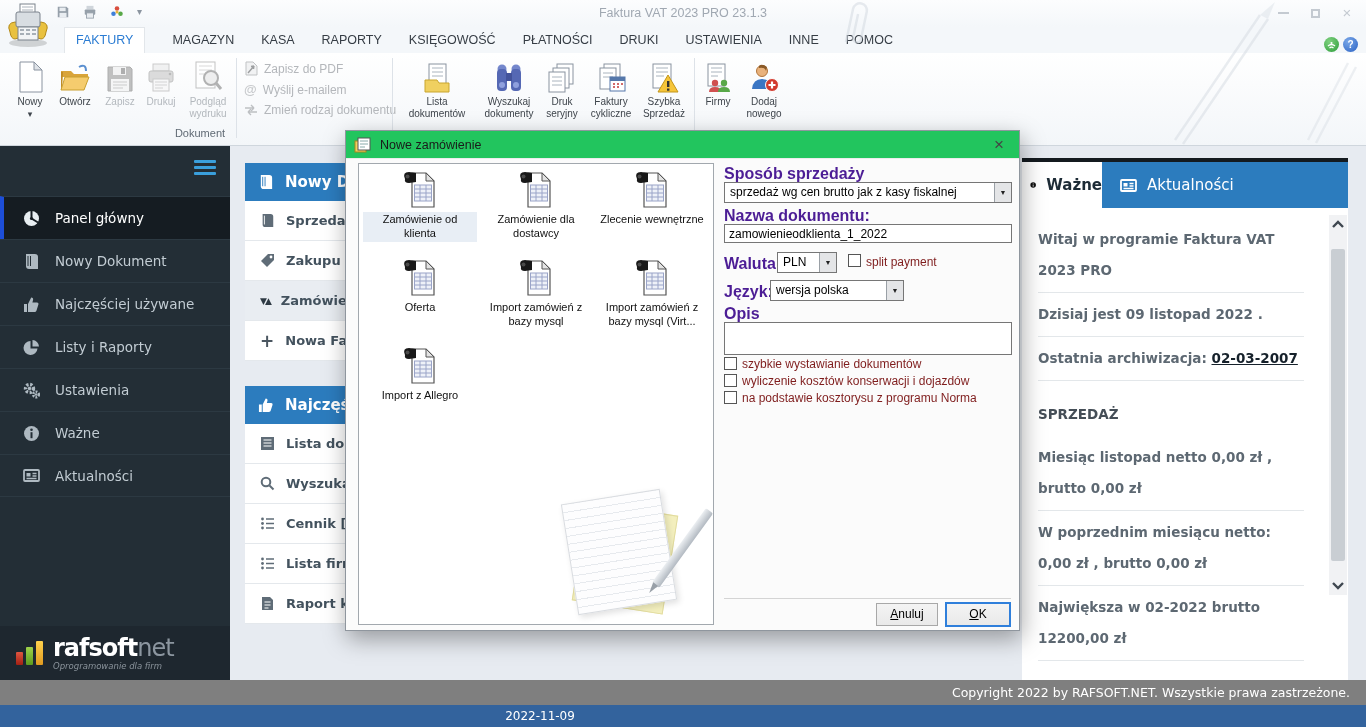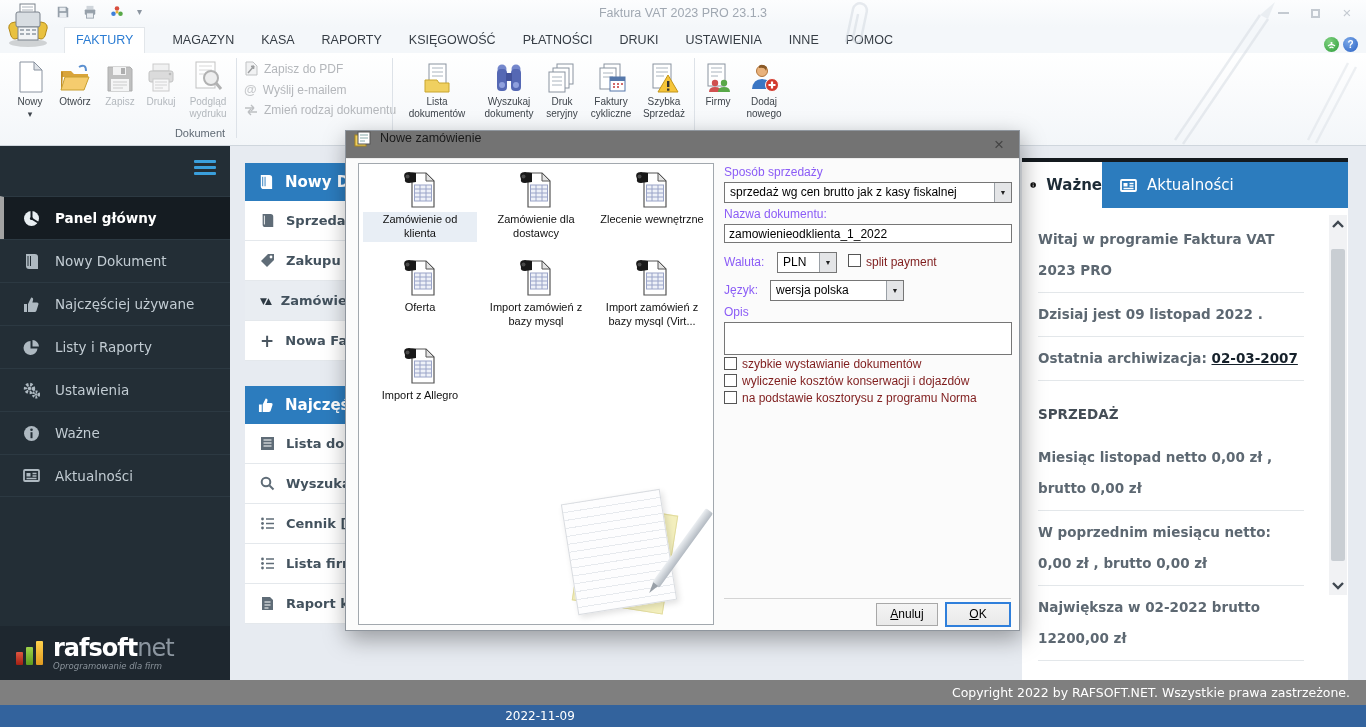--- a/index.html
+++ b/index.html
@@ -48,21 +48,21 @@
 .decor{position:absolute;left:0;top:0;width:1366px;height:146px;pointer-events:none;z-index:2}
 
 
 .sidebar{position:absolute;left:0;top:146px;width:230px;height:534px;background:#232e36;z-index:3;font-family:"DejaVu Sans",sans-serif}
 .hamburger{position:absolute;right:14px;top:14px;width:22px;cursor:pointer}
 .hamburger i{display:block;height:3px;background:#3a9fdc;margin-bottom:3px;border-radius:1px}
 .side-items{position:absolute;left:0;top:50px;width:230px}
 .side-item{height:43px;display:flex;align-items:center;gap:15px;padding-left:23px;color:#c2ccd3;font-size:13.5px;border-top:1px solid #2c3942;cursor:pointer}
 .side-item:last-child{border-bottom:1px solid #2c3942}
 .side-item svg{flex:0 0 auto;color:#aeb9c1}
-.side-item.active{background:#151c22;color:#fff;font-weight:bold;border-left:4px solid #a3a3a3;padding-left:19px}
+.side-item.active{background:#151c22;color:#fff;font-weight:normal;border-left:4px solid #1d4ed8;padding-left:19px}
 .side-item.active svg{color:#e8eef2}
 .side-logo{position:absolute;left:0;bottom:0;width:230px;height:54px;background:#1e272f;display:flex;align-items:center;padding-left:16px}
 .logo-bars{display:flex;align-items:flex-end;gap:3px;margin-right:10px}
 .logo-bars i{display:block;width:7px;border-radius:1px}
 .lb-r{height:13px;background:linear-gradient(#e05540,#a32013)}
 .lb-g{height:18px;background:linear-gradient(#9fd34a,#5d9b1d)}
 .lb-y{height:24px;background:linear-gradient(#ffd24d,#e09a20)}
 .logo-txt .l1{font-size:24px;line-height:24px;letter-spacing:-1px}
 .logo-txt .l1 b{color:#fff}
 .logo-txt .l1 span{color:#8c96a0;font-weight:normal}
@@ -90,29 +90,29 @@
 .rp-scroll .arr{position:absolute;left:3px;width:12px;height:10px;cursor:pointer}
 .rp-thumb{position:absolute;left:2px;top:34px;width:14px;height:312px;background:#c9ced3;border-radius:2px;cursor:pointer}
 
 
 .bar-gray{position:absolute;left:0;top:680px;width:1366px;height:25px;background:#7f7f7f;color:#fff;font-family:"DejaVu Sans",sans-serif;font-size:12.5px;line-height:25px;text-align:right;padding-right:16px;z-index:6}
 .bar-blue{position:absolute;left:0;top:705px;width:1366px;height:22px;background:#33639d;z-index:6}
 .bar-blue .date-wrap{position:absolute;left:0;top:0;width:1080px;text-align:center;color:#fff;font-family:"DejaVu Sans",sans-serif;font-size:12px;line-height:22px}
 
 
 .dialog{position:absolute;left:345px;top:130px;width:675px;height:501px;background:#fbfbfb;border:1px solid #8f969e;box-shadow:2px 8px 22px rgba(0,0,0,.35);z-index:20}
-.dlg-title{position:absolute;left:0;top:0;width:100%;height:28px;background:#737373;border-bottom:1px solid #ececec;display:flex;align-items:flex-start}
+.dlg-title{position:absolute;left:0;top:0;width:100%;height:28px;background:#22c55e;border-bottom:1px solid #ececec;display:flex;align-items:center}
 .dlg-title .ttl{margin-left:9px;font-size:12.5px;color:#1a1a1a}
 .dlg-close{position:absolute;right:9px;top:3px;width:22px;height:22px;text-align:center;font-size:17px;line-height:21px;color:#444;cursor:pointer}
 .dlg-left{position:absolute;left:12px;top:32px;width:356px;height:462px;background:#fff;border:1px solid #a2a8ae;display:grid;grid-template-columns:116px 116px 116px;grid-auto-rows:88px;padding:6px 0 0 3px}
 .dlg-item{display:flex;flex-direction:column;align-items:center;cursor:pointer}
 .dlg-item svg{width:36px;height:40px}
 .dlg-item .lab{margin-top:2px;font-size:11px;color:#111;text-align:center;line-height:1.25;padding:1px 3px;max-width:114px}
 .dlg-item .lab.sel{background:#e8eef5}
-.f-label{position:absolute;font-size:12px;font-weight:normal;color:#8b5cf6;white-space:nowrap}
+.f-label{position:absolute;font-size:16px;font-weight:bold;color:#4c1d95;white-space:nowrap}
 .combo{position:absolute;background:#fff;border:1px solid #767676;height:21px}
 .combo .ctext{position:absolute;left:5px;top:0;right:19px;line-height:19px;font-size:12px;color:#000;white-space:nowrap;overflow:hidden}
 .combo .cbtn{position:absolute;right:0;top:0;bottom:0;width:17px;background:#e4e5e7;border-left:1px solid #9aa0a6;text-align:center;font-size:7px;line-height:19px;color:#222;cursor:pointer}
 .txt{position:absolute;border:1px solid #767676;background:#fff;font-family:"Liberation Sans",sans-serif;font-size:12px;color:#000;padding:0 4px}
 .cbx{position:absolute;width:13px;height:13px;background:#fff;border:1px solid #555;cursor:pointer}
 .cb-label{position:absolute;font-size:12px;color:#7f1d1d;white-space:nowrap;cursor:default}
 .dlg-sep{position:absolute;left:378px;top:467px;width:287px;height:1px;background:#d4d4d4}
 .dlg-btn{position:absolute;top:472px;height:23px;background:linear-gradient(#f4f4f4,#e9e9e9);border:1px solid #a8a8a8;font-size:12px;color:#000;text-align:center;line-height:21px;cursor:pointer}
 .dlg-btn::first-letter{text-decoration:underline}
 .dlg-btn.okf{border:1px solid #2f7fdb;outline:1px solid #2f7fdb}

